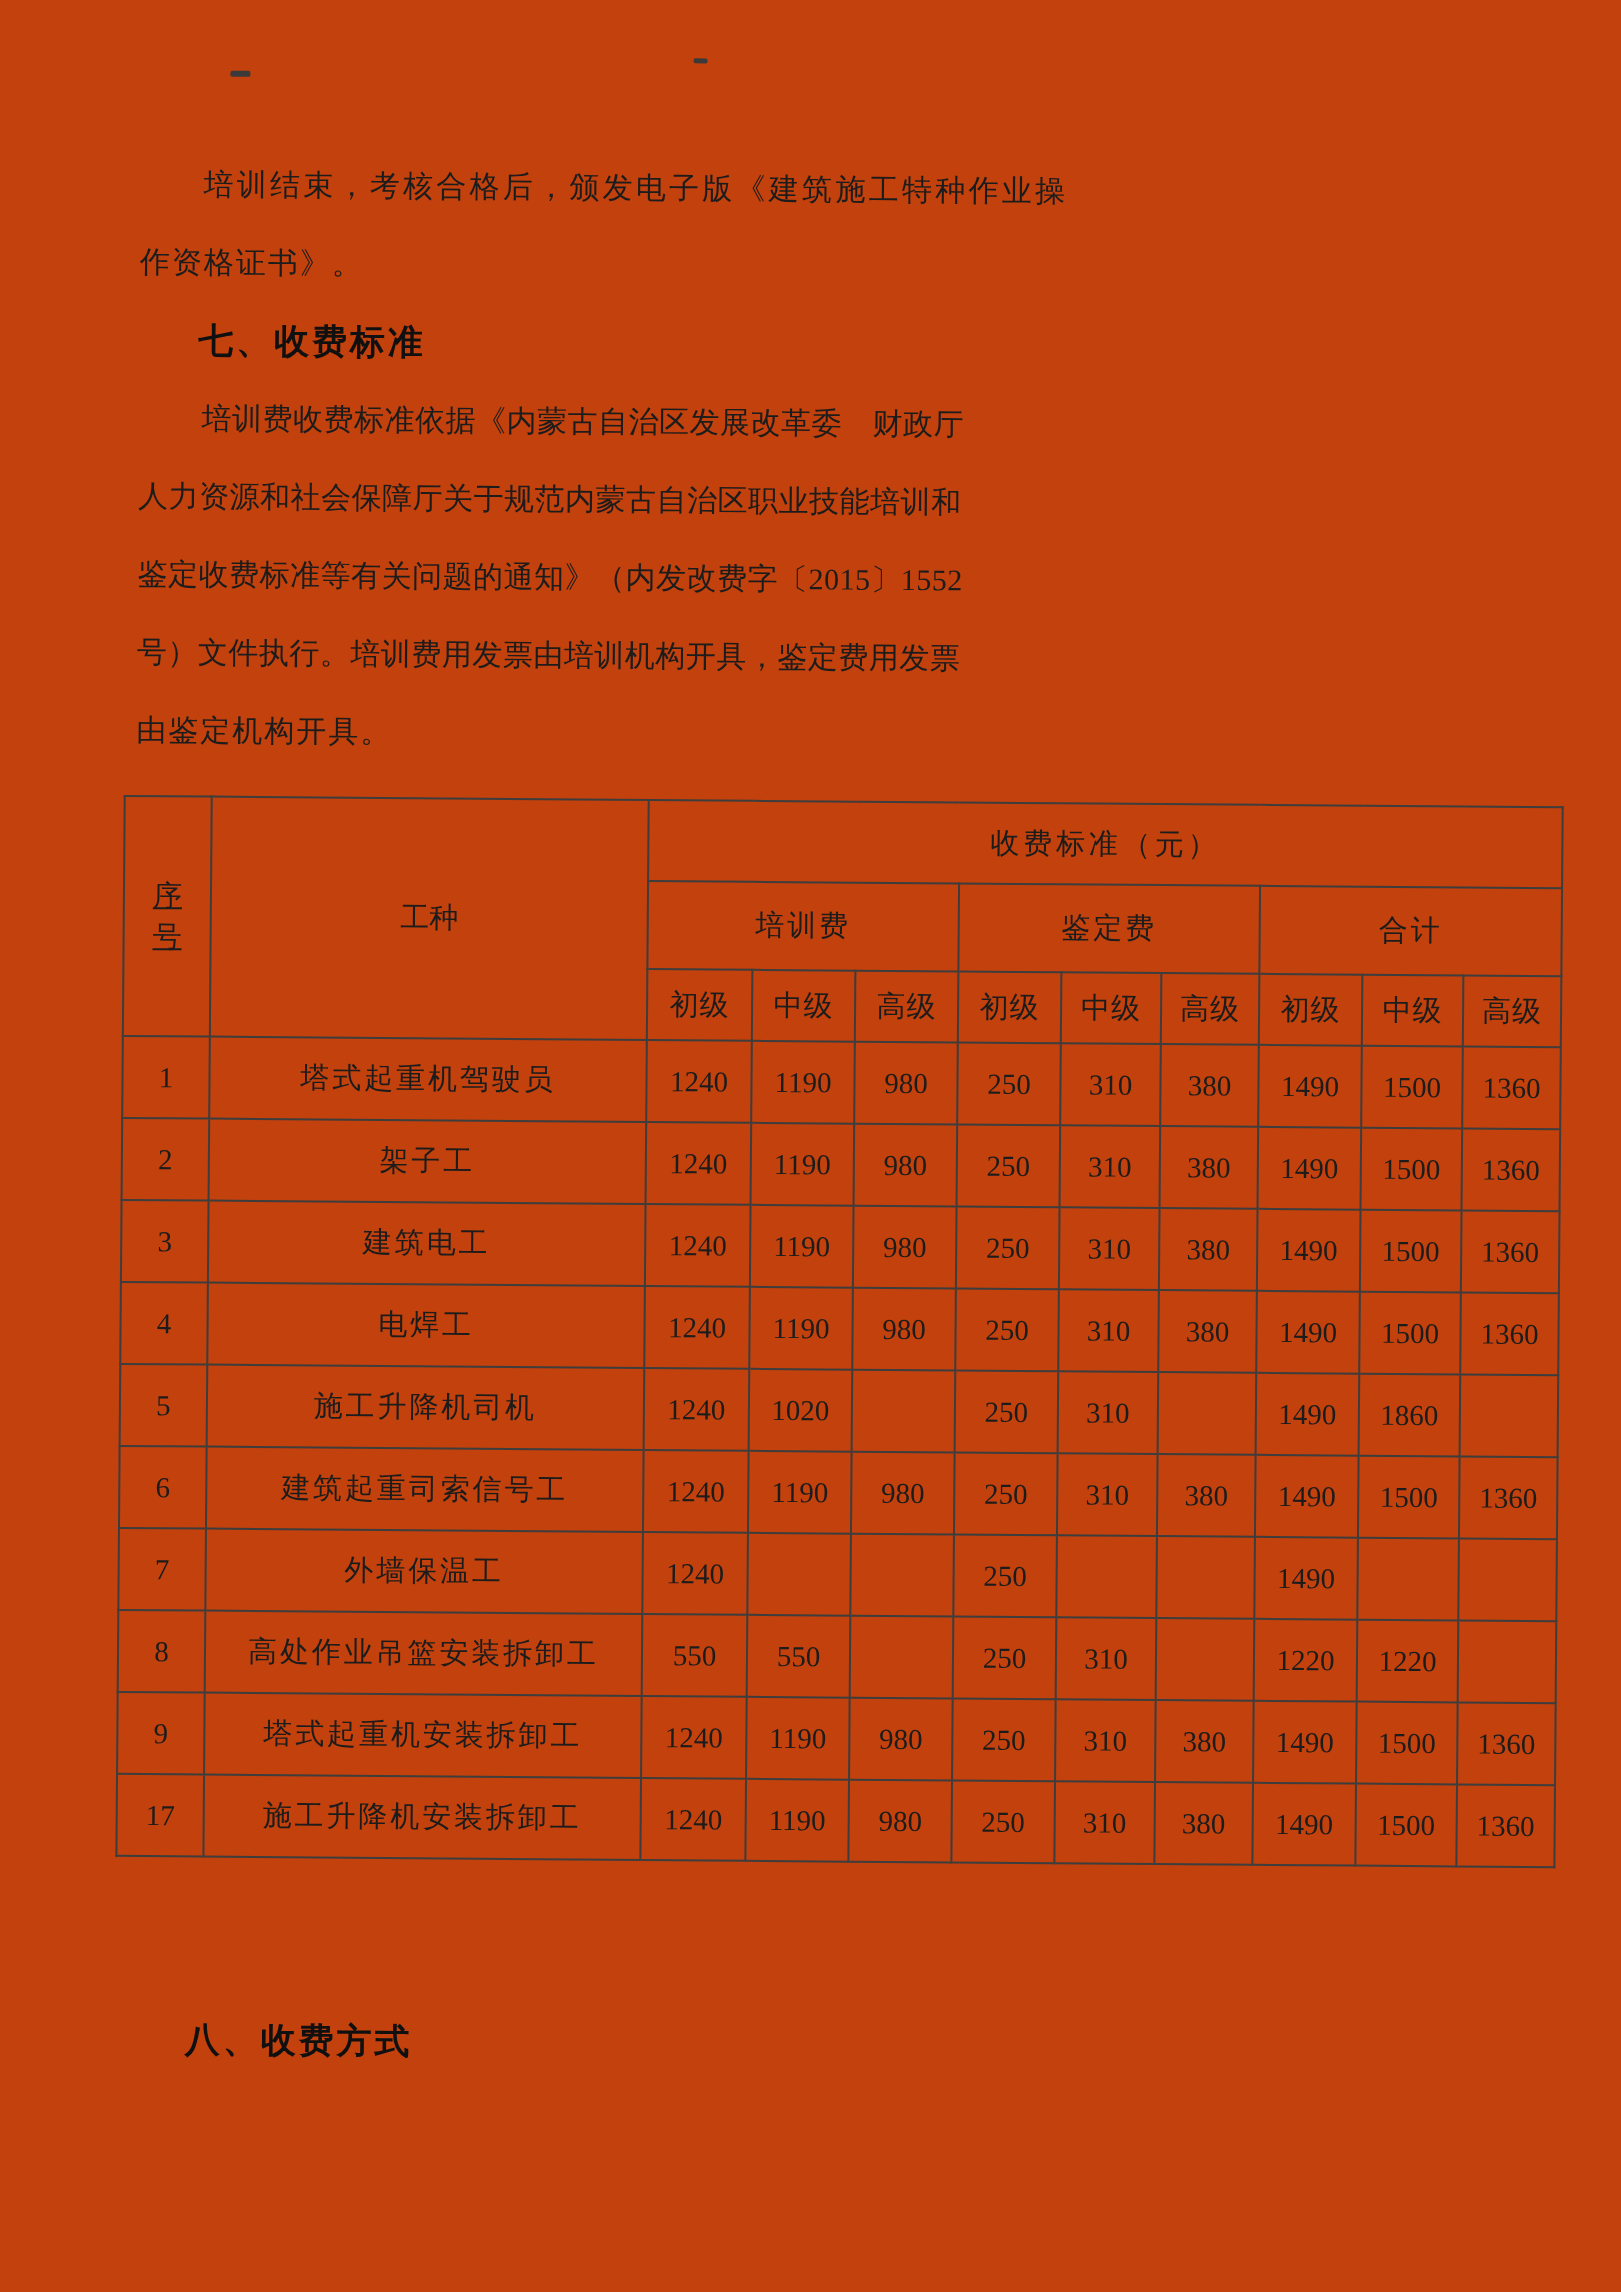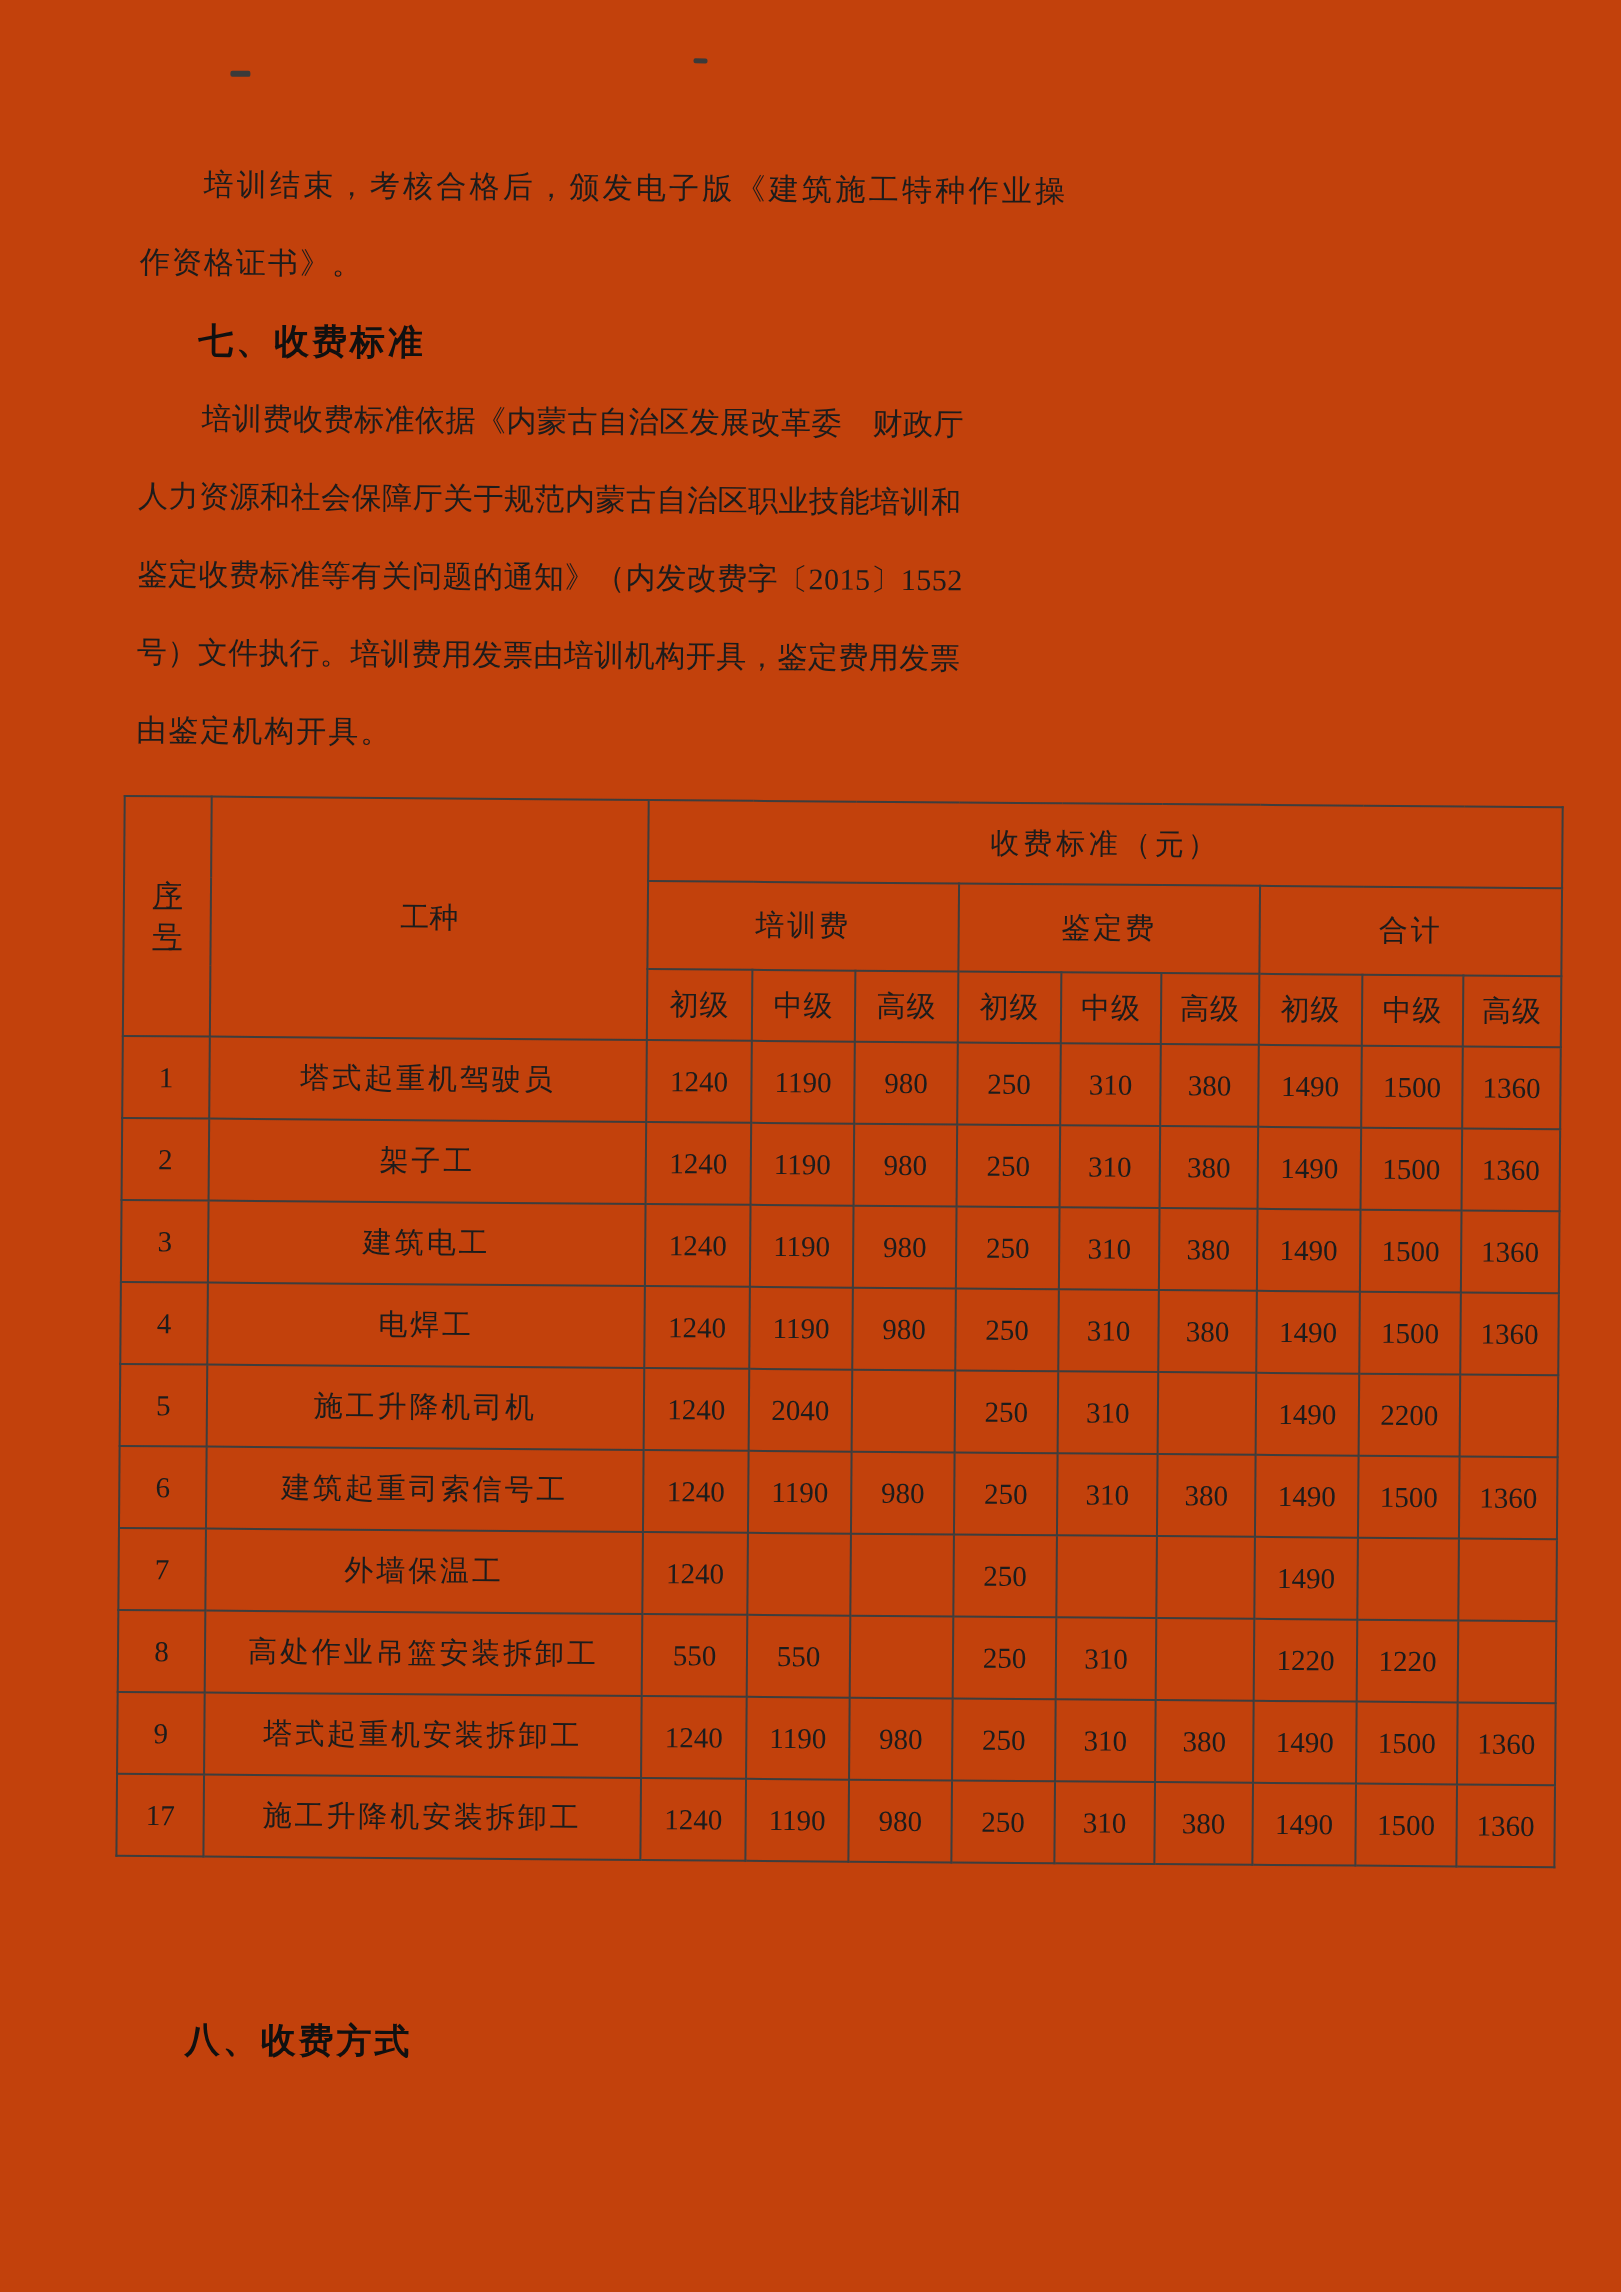--- a/index.html
+++ b/index.html
@@ -183,27 +183,27 @@
             <td class="cell-val">310</td>
             <td class="cell-val">380</td>
             <td class="cell-val">1490</td>
             <td class="cell-val">1500</td>
             <td class="cell-val">1360</td>
           </tr>
           <tr>
             <td class="cell-no">5</td>
             <td class="cell-job">施工升降机司机</td>
             <td class="cell-val">1240</td>
-            <td class="cell-val">2040</td>
-            <td class="cell-val"></td>
-            <td class="cell-val">250</td>
-            <td class="cell-val">310</td>
-            <td class="cell-val"></td>
-            <td class="cell-val">1490</td>
-            <td class="cell-val">2200</td>
+            <td class="cell-val">1020</td>
+            <td class="cell-val"></td>
+            <td class="cell-val">250</td>
+            <td class="cell-val">310</td>
+            <td class="cell-val"></td>
+            <td class="cell-val">1490</td>
+            <td class="cell-val">1860</td>
             <td class="cell-val"></td>
           </tr>
           <tr>
             <td class="cell-no">6</td>
             <td class="cell-job">建筑起重司索信号工</td>
             <td class="cell-val">1240</td>
             <td class="cell-val">1190</td>
             <td class="cell-val">980</td>
             <td class="cell-val">250</td>
             <td class="cell-val">310</td>

